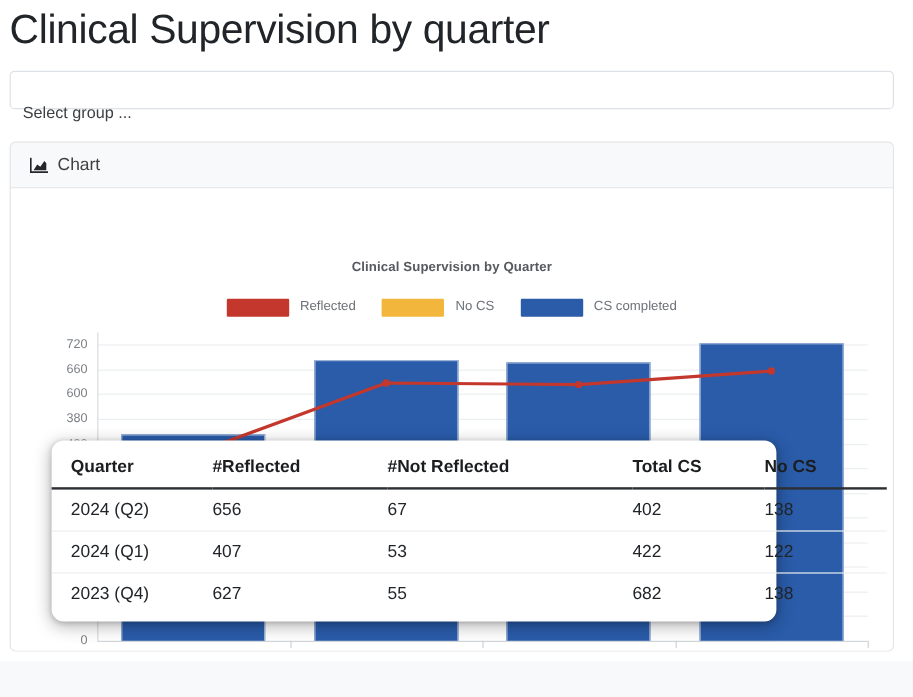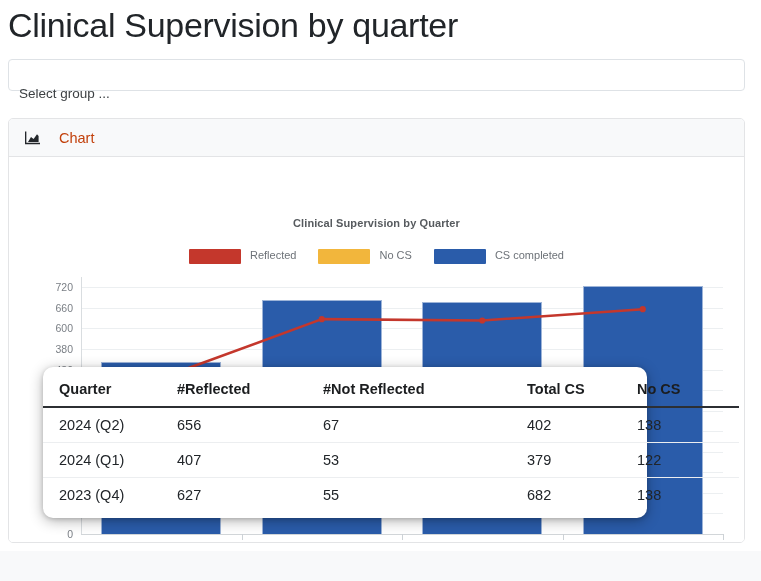--- a/index.html
+++ b/index.html
@@ -70,23 +70,23 @@
     height: 38px;
     background: #f8f9fa;
     border-bottom: 1px solid #e3e4e6;
     display: flex;
     align-items: center;
     padding-left: 16px;
   }
   .tab-chart {
     display: flex;
     align-items: center;
-    gap: 19px;
+    gap: 8px;
     font-size: 14.5px;
-    color: #c2410c;
+    color: #404040;
   }
   .tab-chart svg { display: block; }
 
   .card-body {
     position: relative;
     height: 386px;
     background: #ffffff;
   }
 
   
@@ -341,21 +341,21 @@
                 <td class="col-q">2024 (Q2)</td>
                 <td class="col-r">656</td>
                 <td class="col-nr">67</td>
                 <td class="col-t">402</td>
                 <td class="col-n">138</td>
               </tr>
               <tr>
                 <td class="col-q">2024 (Q1)</td>
                 <td class="col-r">407</td>
                 <td class="col-nr">53</td>
-                <td class="col-t">379</td>
+                <td class="col-t">422</td>
                 <td class="col-n">122</td>
               </tr>
               <tr>
                 <td class="col-q">2023 (Q4)</td>
                 <td class="col-r">627</td>
                 <td class="col-nr">55</td>
                 <td class="col-t">682</td>
                 <td class="col-n">138</td>
               </tr>
             </tbody>

